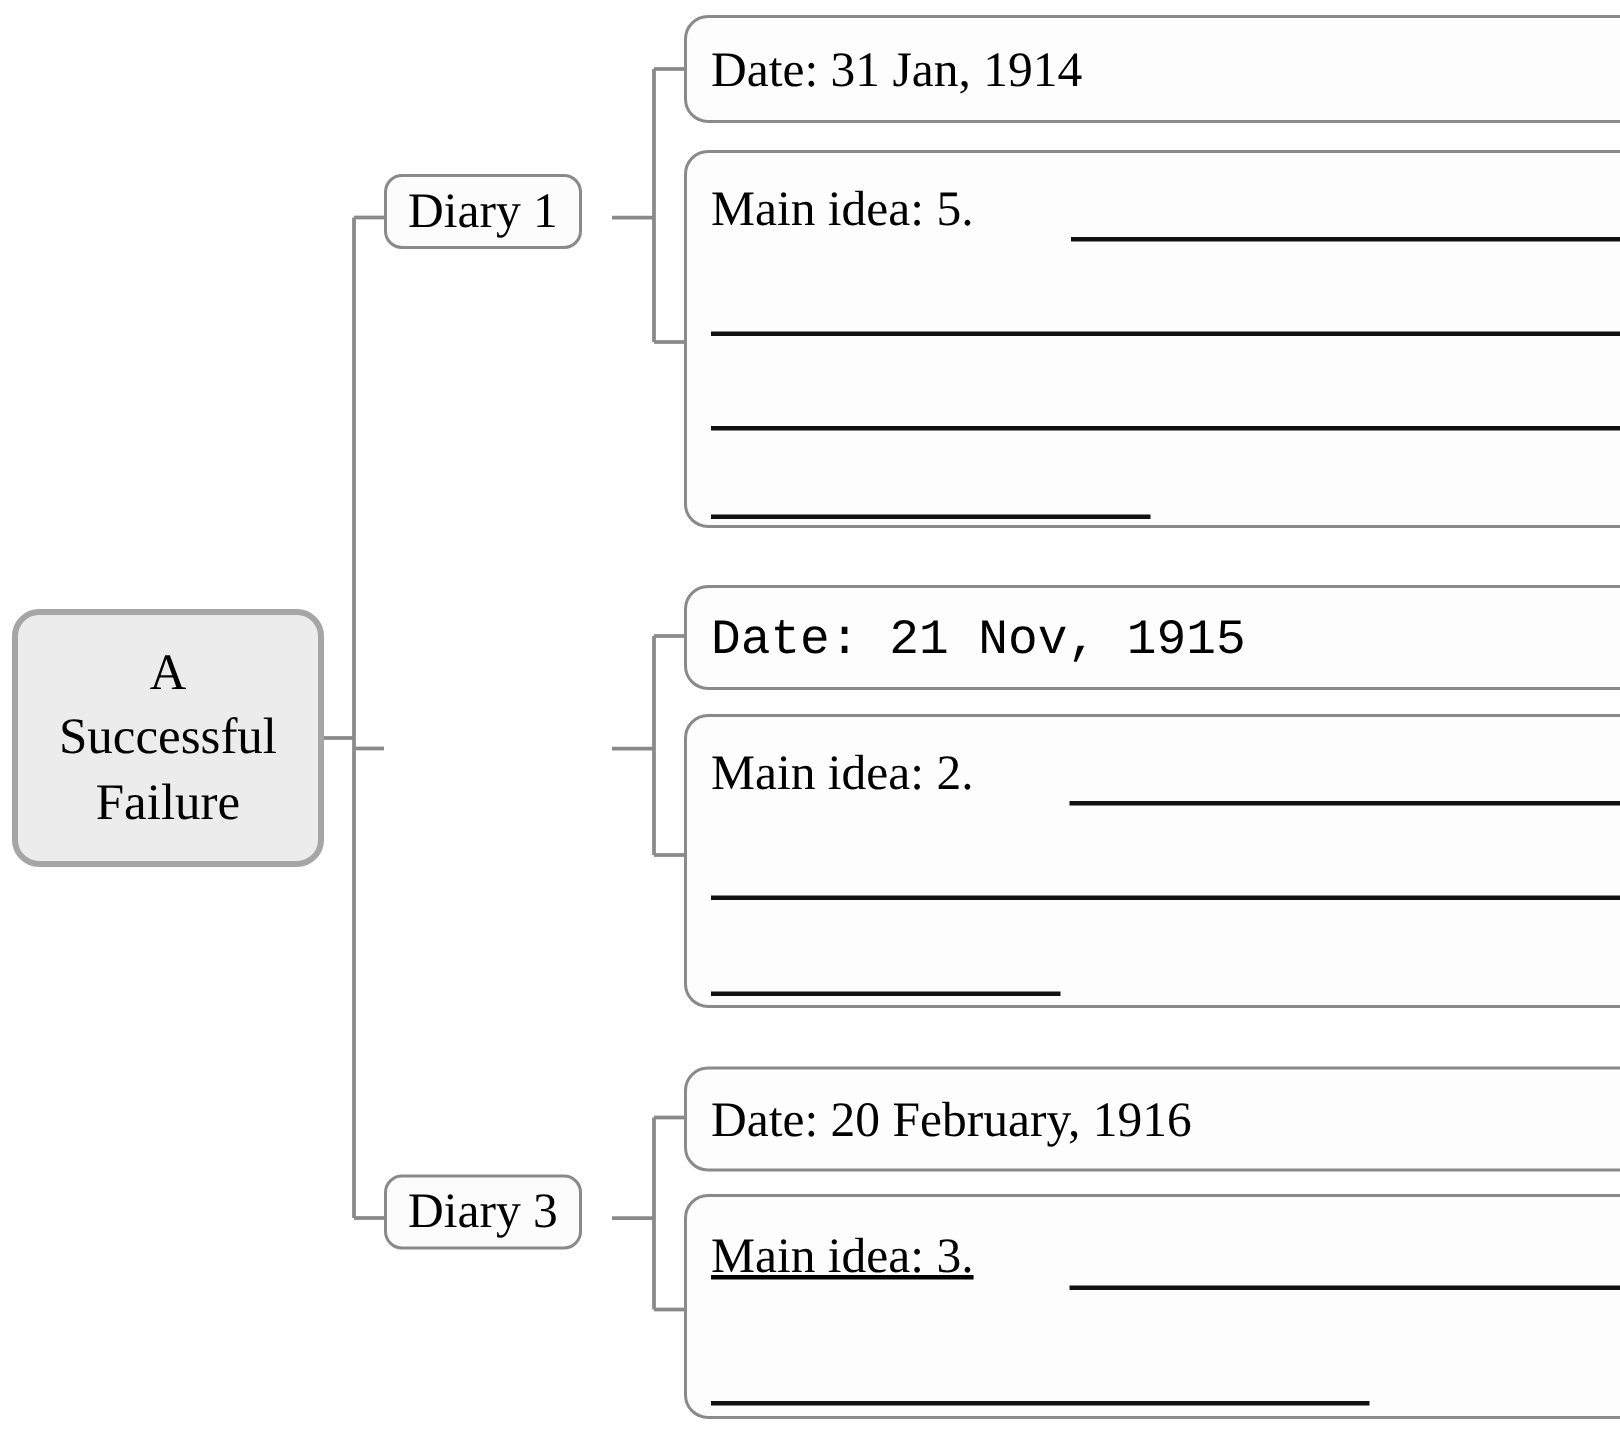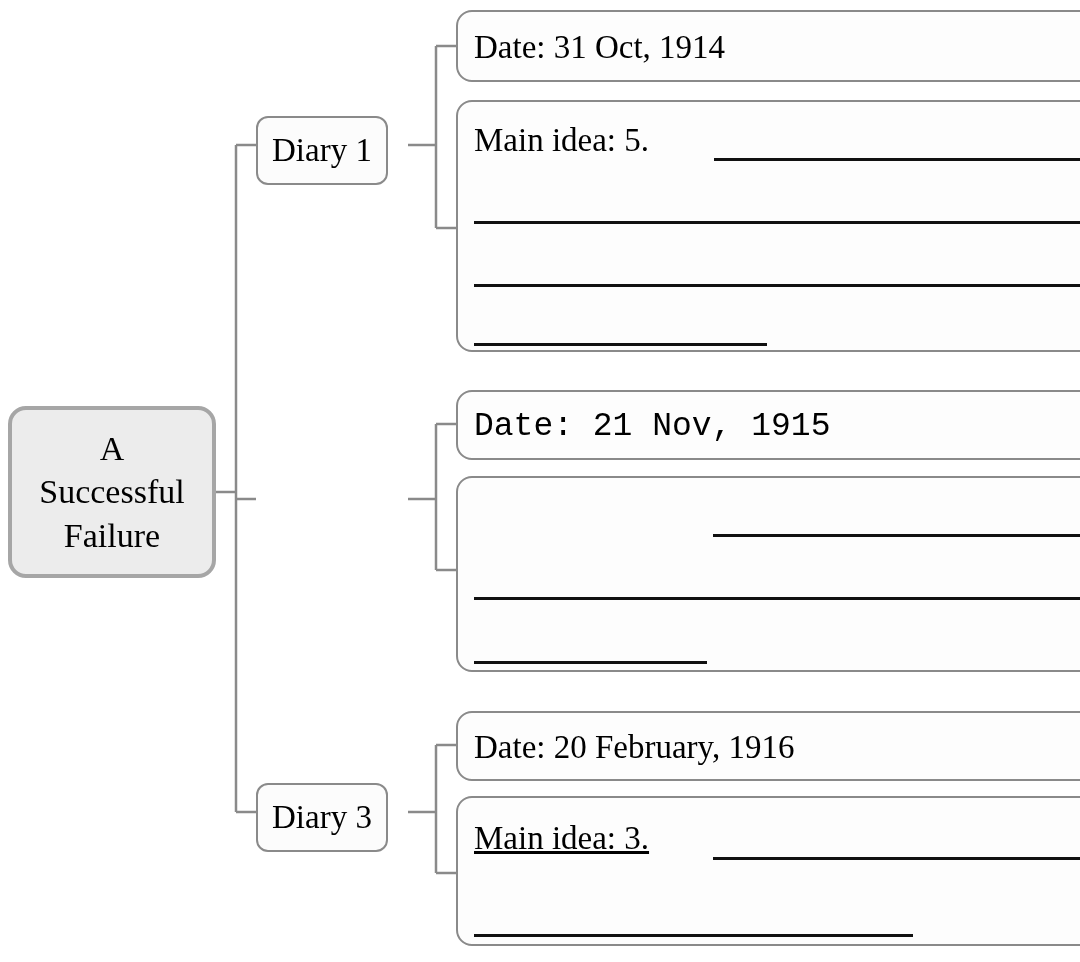--- a/index.html
+++ b/index.html
@@ -49,21 +49,21 @@
     text-align: center;
     color: #000;
     white-space: pre-line;
   }
 
   
   .branch-node {
     position: absolute;
     left: 256px;
     box-sizing: border-box;
-    height: 69px;
+    height: 50px;
     background: #fcfcfc;
     border: 2px solid #8a8a8a;
     border-radius: 12px;
     display: flex;
     align-items: center;
     justify-content: center;
     padding: 0 14px;
     z-index: 3;
   }
   .branch-label {
@@ -136,37 +136,38 @@
     <div class="root-label">A
 Successful
 Failure</div>
   </div>
 
   <div class="branch-node" style="top:470px; top:116px;">
     <span class="branch-label">Diary 1</span>
   </div>
 
   <div class="leaf-box" style="top:10px; height:72px;">
-    <span class="leaf-text" style="top:19px;">Date: 31 Oct, 1914</span>
+    <span class="leaf-text" style="top:19px;">Date: 31 Jan, 1914</span>
   </div>
 
   <div class="leaf-box" style="top:100px; height:252px;">
     <span class="leaf-text" style="top:22px;">Main idea: 5.</span>
     <div class="blank-line" style="left:256px; width:404px; top:56px;"></div>
     <div class="blank-line" style="left:16px;  width:644px; top:119px;"></div>
     <div class="blank-line" style="left:16px;  width:644px; top:182px;"></div>
     <div class="blank-line" style="left:16px;  width:293px; top:241px;"></div>
   </div>
 
 
   <div class="leaf-box" style="top:390px; height:70px;">
     <span class="leaf-text" style="top:18px;font-family:Liberation Mono, monospace;">Date: 21 Nov, 1915</span>
   </div>
 
   <div class="leaf-box" style="top:476px; height:196px;">
+    <span class="leaf-text" style="top:22px;">Main idea: 2.</span>
     <div class="blank-line" style="left:255px; width:405px; top:56px;"></div>
     <div class="blank-line" style="left:16px;  width:644px; top:119px;"></div>
     <div class="blank-line" style="left:16px;  width:233px; top:183px;"></div>
   </div>
 
   <div class="branch-node" style="top:783px;">
     <span class="branch-label">Diary 3</span>
   </div>
 
   <div class="leaf-box" style="top:711px; height:70px;">

